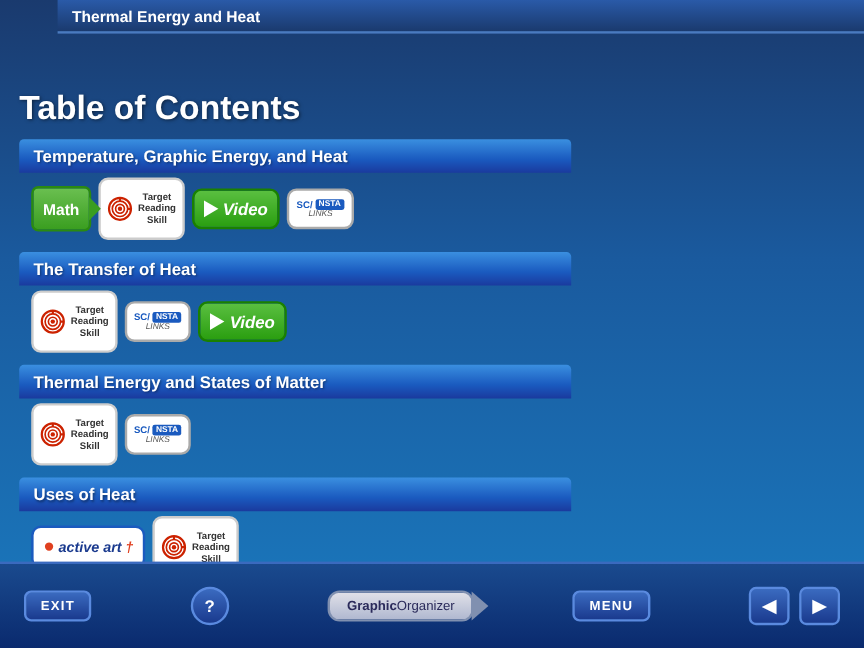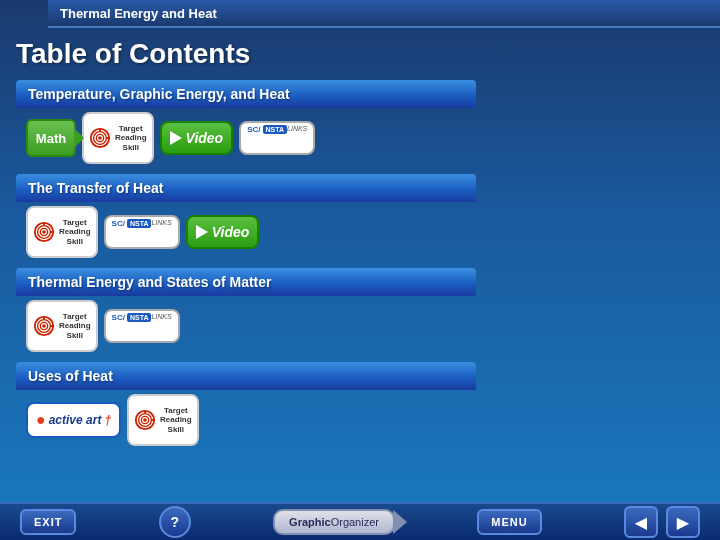--- a/index.html
+++ b/index.html
@@ -24,20 +24,21 @@
     }
     #title-bar span {
       color: #fff;
       font-size: 13px;
       font-weight: bold;
     }
 
     
     #main-content {
       padding: 10px 16px;
+      margin-top: 36px;
     }
 
     
     #toc-heading {
       color: white;
       font-size: 28px;
       font-weight: bold;
       margin-bottom: 10px;
       text-shadow: 1px 1px 3px rgba(0,0,0,0.5);
     }
@@ -143,22 +144,22 @@
       border-left: 12px solid white;
     }
 
     .badge-scilinks {
       background: white;
       border: 2px solid #aaa;
       border-radius: 8px;
       padding: 2px 6px;
       height: 34px;
       display: flex;
-      flex-direction: row;
-      align-items: flex-start;
+      flex-direction: column;
+      align-items: center;
       justify-content: center;
       font-size: 7px;
       color: #333;
       min-width: 55px;
     }
     .scilinks-top {
       font-size: 8px;
       color: #1a5abf;
       font-weight: bold;
       display: flex;
@@ -199,21 +200,21 @@
       font-size: 16px;
       font-style: normal;
     }
 
     
     #bottom-bar {
       position: absolute;
       bottom: 0;
       left: 0;
       right: 0;
-      height: 38px;
+      height: 72px;
       background: linear-gradient(180deg, #1a4a8e 0%, #0a2a6e 100%);
       border-top: 2px solid #3a6abf;
       display: flex;
       align-items: center;
       justify-content: space-between;
       padding: 0 20px;
     }
     .bottom-btn {
       background: linear-gradient(180deg, #3a6abf 0%, #1a3a8e 100%);
       border: 2px solid #5a8adf;

